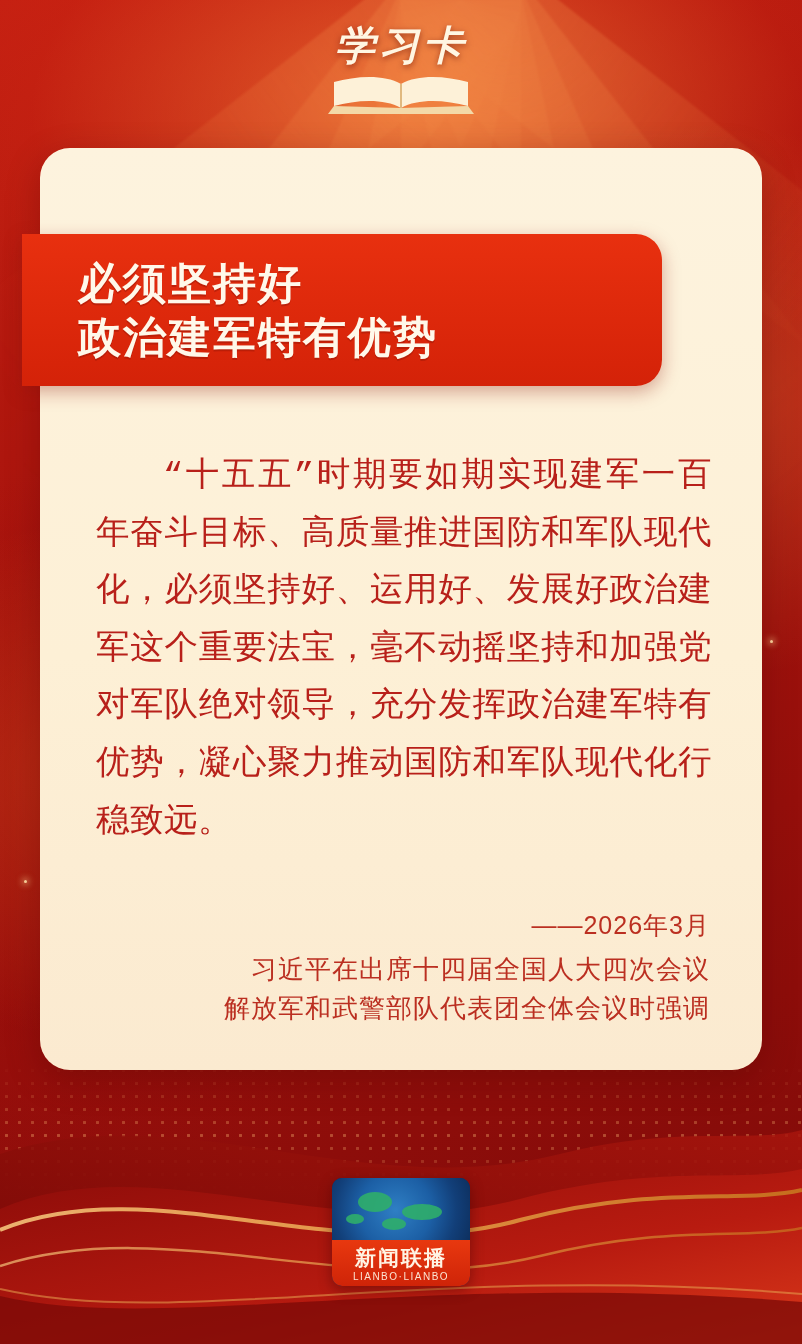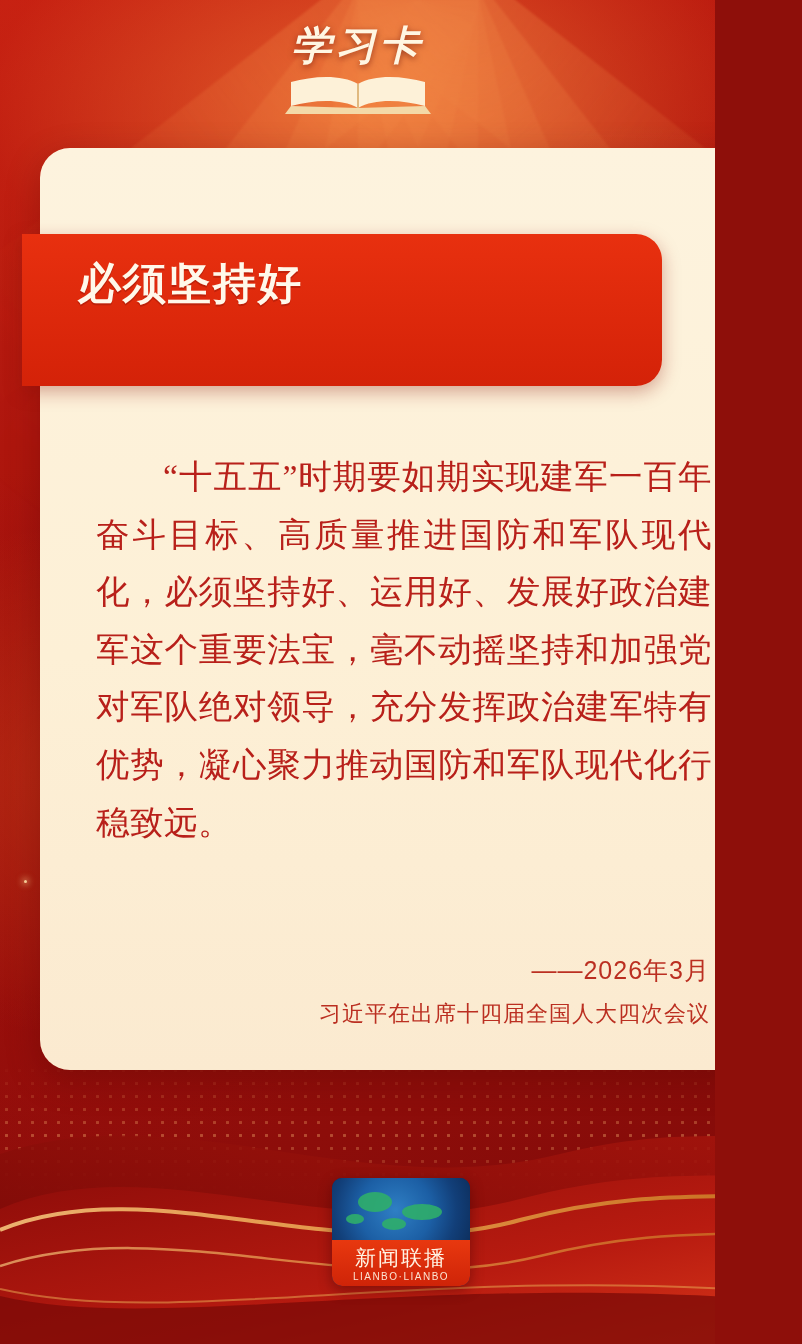--- a/index.html
+++ b/index.html
@@ -5,21 +5,21 @@
   html, body {
     margin: 0;
     padding: 0;
     background: #8e0f0a;
   }
   body {
     font-family: "Liberation Sans", sans-serif;
   }
   .poster {
     position: relative;
-    width: 715px;
+    width: 802px;
     height: 1344px;
     overflow: hidden;
     background:
       radial-gradient(ellipse 700px 420px at 52% 8%, rgba(255,138,60,0.60) 0%, rgba(214,46,18,0.18) 55%, rgba(160,20,12,0) 78%),
       radial-gradient(ellipse 520px 520px at 8% 62%, rgba(150,12,10,0.85) 0%, rgba(150,12,10,0) 70%),
       linear-gradient(160deg, #c41f12 0%, #ae160e 28%, #9d110c 55%, #8d0d0a 78%, #7d0a08 100%);
   }
 
   
   .rays {
@@ -127,21 +127,21 @@
     color: #fff8ea;
     letter-spacing: 2px;
     text-shadow: 0 2px 0 rgba(150,22,6,0.45);
   }
 
   .body-text {
     position: absolute;
     left: 56px;
     right: 50px;
     top: 300px;
-    font-family: Liberation Serif, serif;
+    font-family: Liberation Mono, monospace;
     font-size: 33.5px;
     line-height: 1.72;
     color: #b8201a;
     text-align: justify;
     text-indent: 2em;
     letter-spacing: 0.5px;
   }
 
   .attribution {
     position: absolute;
@@ -151,22 +151,22 @@
     color: #c0362a;
   }
   .attr-date {
     font-size: 25px;
     font-family: "Liberation Sans", sans-serif;
     letter-spacing: 1px;
     margin-bottom: 10px;
     color: #bb2f21;
   }
   .attr-line {
-    font-size: 22px;
-    font-family: Liberation Serif, serif;
+    font-size: 26px;
+    font-family: Liberation Mono, monospace;
     line-height: 1.5;
     letter-spacing: 1px;
     color: #bb2f21;
   }
 
   
   .ribbon {
     position: absolute;
     left: 0;
     bottom: 0;
@@ -217,21 +217,21 @@
     opacity: 0.9;
   }
   .badge-label {
     background: linear-gradient(180deg, #e8380f 0%, #cf2408 100%);
     color: #fff4e4;
     text-align: center;
     padding: 6px 0 4px;
   }
   .badge-label .cn {
     font-size: 21px;
-    font-weight: normal;
+    font-weight: bold;
     letter-spacing: 2px;
     display: block;
     line-height: 1.1;
   }
   .badge-label .en {
     font-size: 10px;
     letter-spacing: 1.5px;
     display: block;
     opacity: 0.92;
     margin-top: 2px;
@@ -280,27 +280,29 @@
         <path d="M142 34 L148 42 L75 42 L75 36 Z" fill="#f3d9a8"></path>
       </svg>
     </div>
   </div>
 
   <div class="card">
     <div class="card-inner">
 
       <div class="title-banner">
         <div class="title-line">必须坚持好</div>
+        <div class="title-line">政治建军特有优势</div>
       </div>
 
       <div class="body-text">“十五五”时期要如期实现建军一百年奋斗目标、高质量推进国防和军队现代化，必须坚持好、运用好、发展好政治建军这个重要法宝，毫不动摇坚持和加强党对军队绝对领导，充分发挥政治建军特有优势，凝心聚力推动国防和军队现代化行稳致远。</div>
 
       <div class="attribution">
         <div class="attr-date">——2026年3月</div>
         <div class="attr-line">习近平在出席十四届全国人大四次会议</div>
+        <div class="attr-line">解放军和武警部队代表团全体会议时强调</div>
       </div>
 
     </div>
   </div>
 
   <div class="dots"></div>
 
   <svg class="ribbon" viewBox="0 0 802 310" preserveAspectRatio="none">
     <defs>
       <linearGradient id="g1" x1="0" y1="0" x2="1" y2="1">

